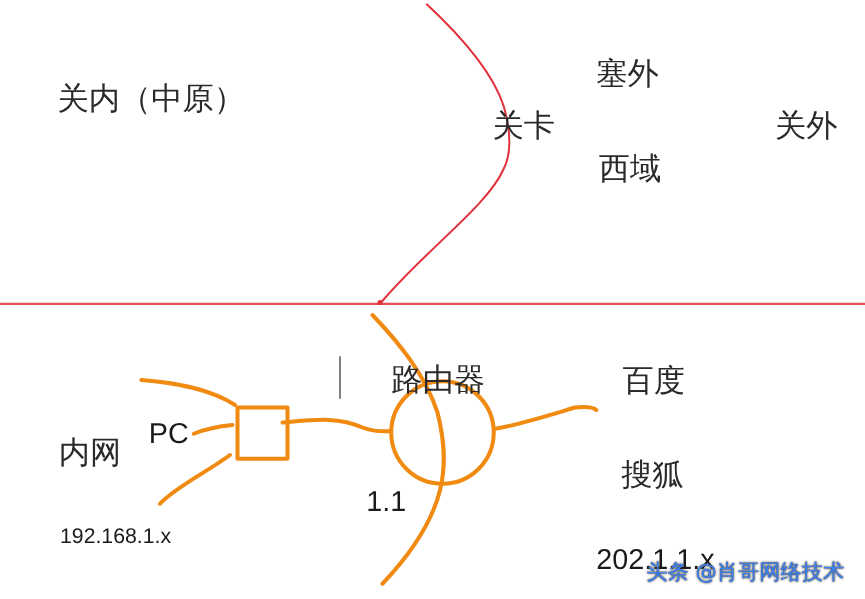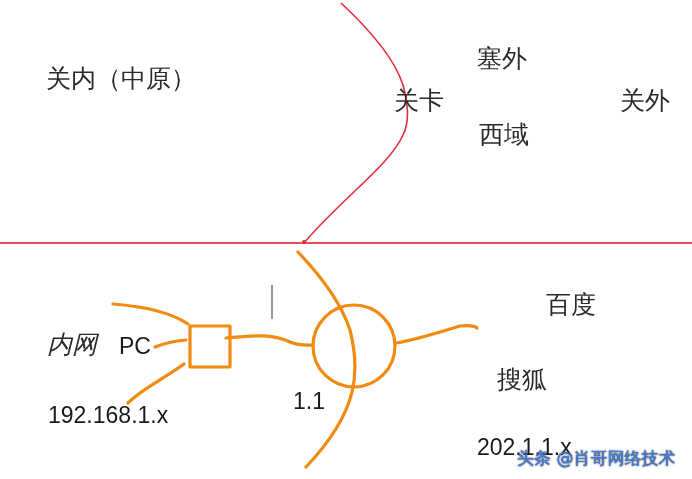--- a/index.html
+++ b/index.html
@@ -59,22 +59,23 @@
       <path d="M396,343 C415,340 440,332 460,326 C470,325 475,326 477,328"></path>
     </g>
   </svg>
 
   <div class="lbl" style="left:46px; top:66px;">关内（中原）</div>
   <div class="lbl" style="left:374px; top:88px;margin-left:20px;">关卡</div>
   <div class="lbl" style="left:477px; top:46px;">塞外</div>
   <div class="lbl" style="left:479px; top:122px;">西域</div>
   <div class="lbl" style="left:620px; top:88px;">关外</div>
 
-  <div class="lbl" style="left:47px; top:332px;font-style:italic;">内网</div>
+  <div class="lbl" style="left:47px; top:349px;">内网</div>
   <div class="lbl sans" style="left:119px; top:335px; font-size:23px;">PC</div>
-  <div class="lbl sans" style="left:48px; top:404px; font-size:23px;">192.168.1.x</div>
+  <div class="lbl sans" style="left:48px; top:420px; font-size:17px;">192.168.1.x</div>
+  <div class="lbl" style="left:313px; top:291px;">路由器</div>
   <div class="lbl sans" style="left:293px; top:354px; font-size:23px;margin-top:36px;">1.1</div>
-  <div class="lbl" style="left:498px; top:292px;margin-left:48px;">百度</div>
+  <div class="lbl" style="left:498px; top:292px;">百度</div>
   <div class="lbl" style="left:497px; top:367px;">搜狐</div>
   <div class="lbl sans" style="left:477px; top:436px; font-size:23px;">202.1.1.x</div>
 
   <div class="watermark" style="left:517px; top:450px;">头条 @肖哥网络技术</div>
 </div>
 
 </body></html>

